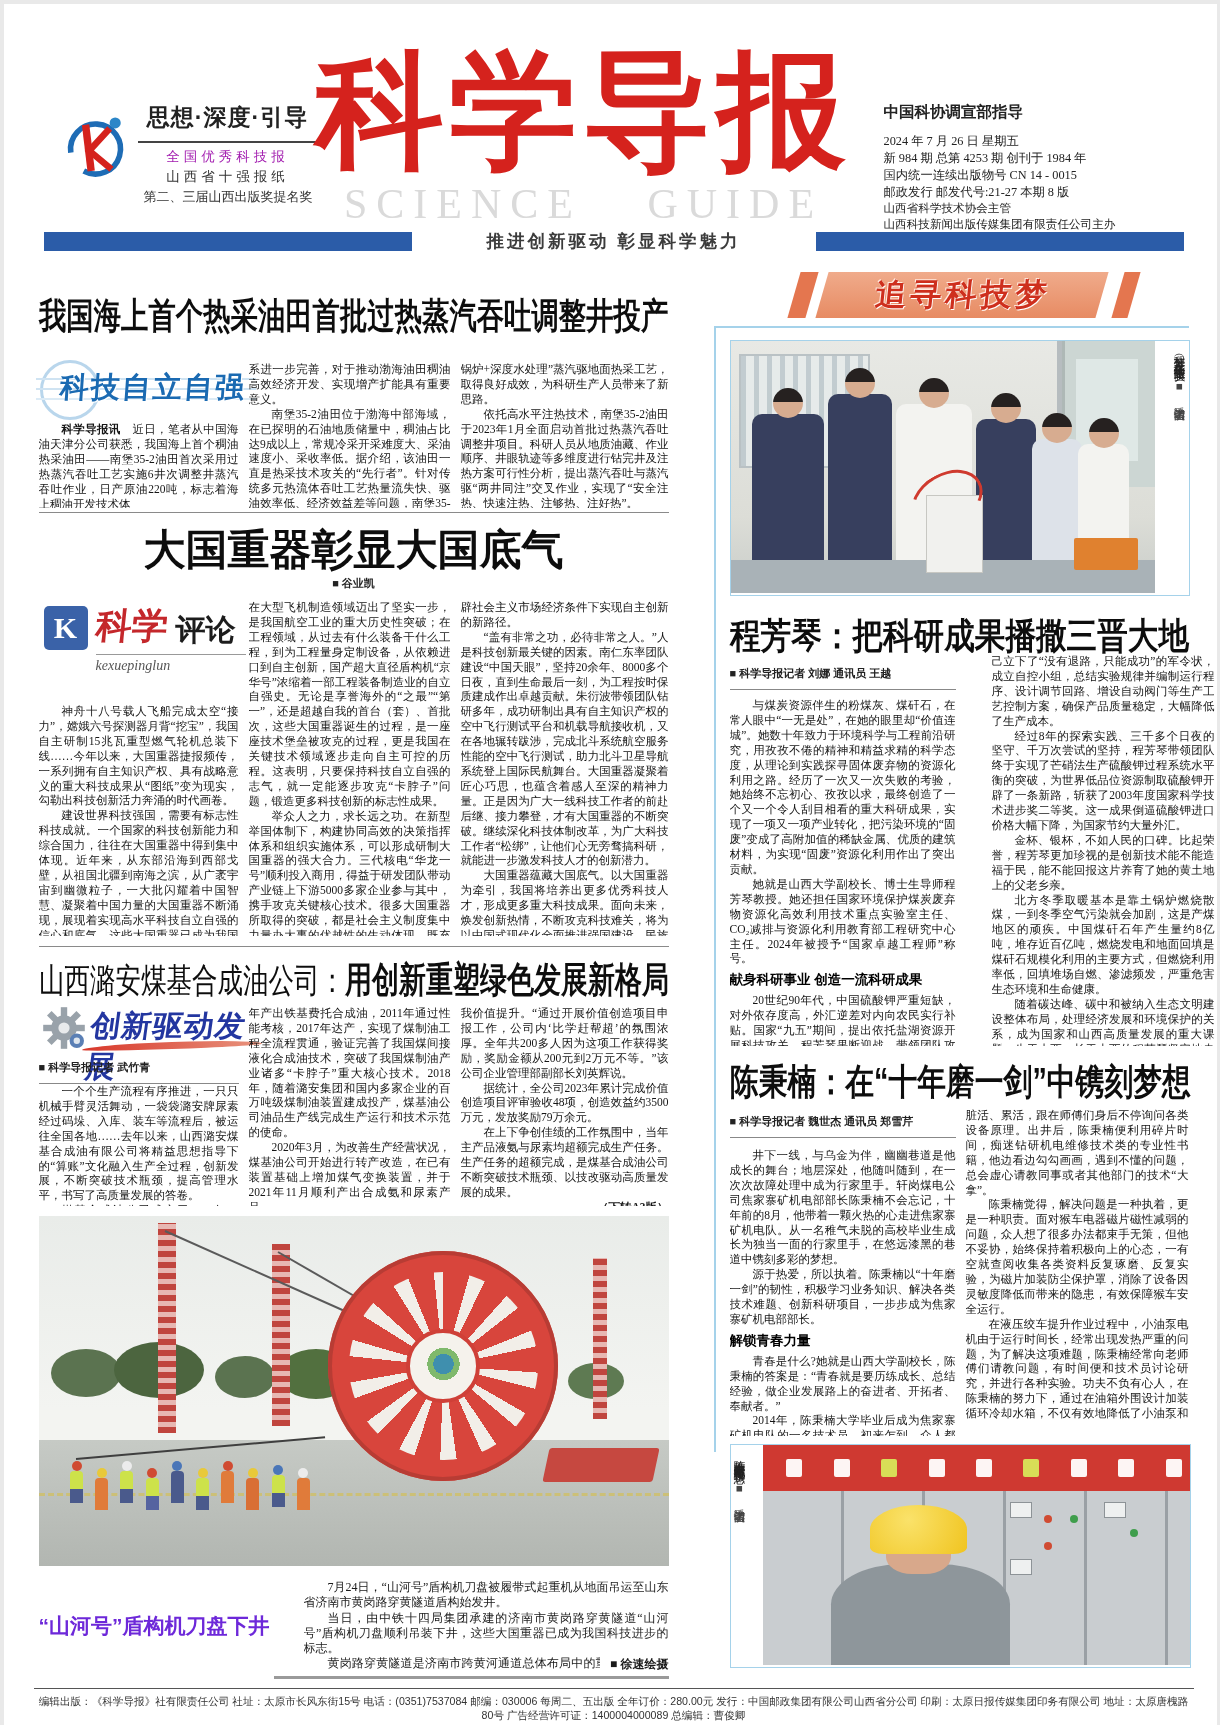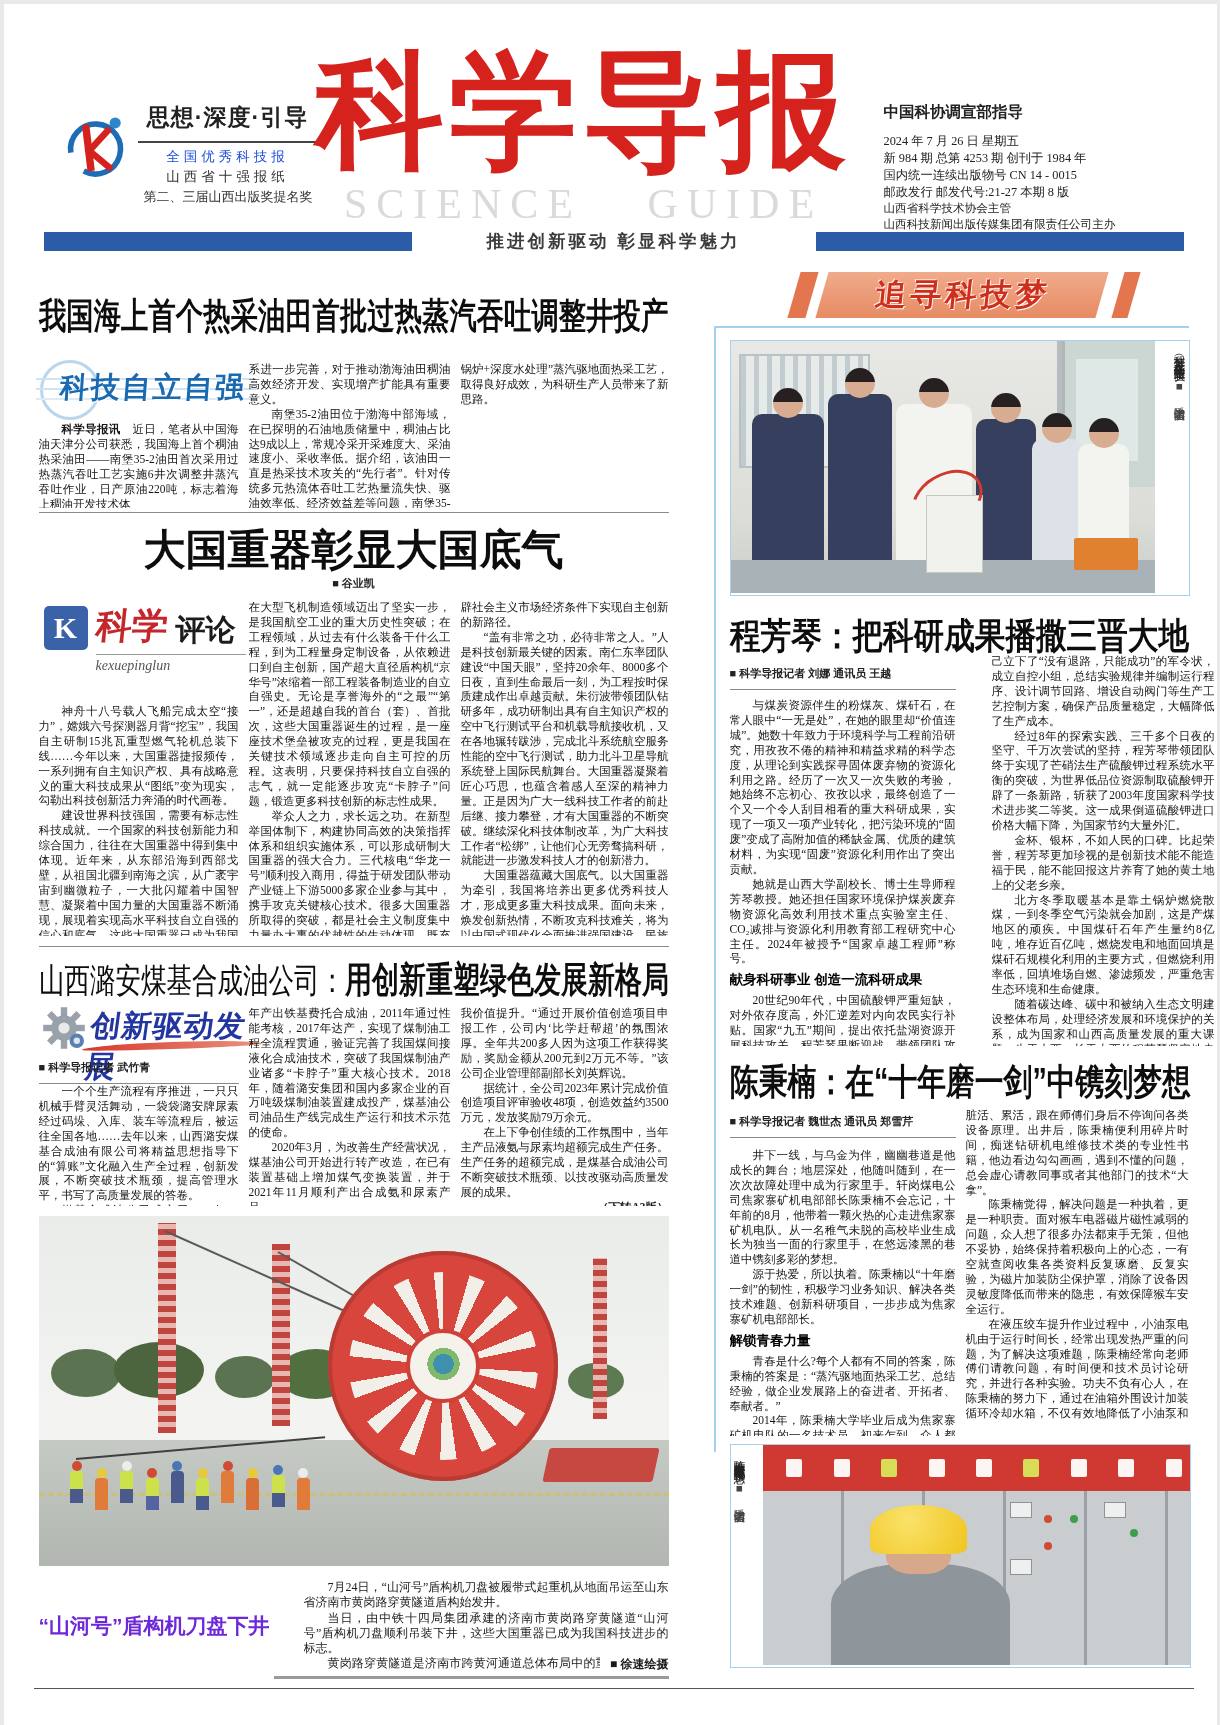--- a/index.html
+++ b/index.html
@@ -5,21 +5,21 @@
   html,body{margin:0;padding:0;background:#e9e9e9;}
   .page{position:relative;width:1213px;height:1725px;background:#ffffff;margin:4px auto;
         font-family:"Liberation Sans",sans-serif;color:#1a1a1a;overflow:hidden;}
   .abs{position:absolute;}
 
   
   .logo-badge{left:52px;top:92px;width:250px;height:118px;}
   .logo-svg{position:absolute;left:0;top:14px;width:74px;height:74px;}
   .mh-slogan{position:absolute;left:82px;top:6px;width:180px;font-size:23px;font-weight:700;
              letter-spacing:1px;color:#222;border-bottom:2px solid #444;padding-bottom:8px;text-align:center;}
-  .mh-l1{position:absolute;left:82px;top:52px;width:180px;text-align:center;font-size:13.5px;letter-spacing:4px;color:#1d4ed8;}
+  .mh-l1{position:absolute;left:82px;top:52px;width:180px;text-align:center;font-size:13.5px;letter-spacing:4px;color:#a21caf;}
   .mh-l2{position:absolute;left:82px;top:72px;width:180px;text-align:center;font-size:13.5px;letter-spacing:4px;color:#333;}
   .mh-l3{position:absolute;left:70px;top:92px;width:205px;text-align:center;font-size:13px;color:#333;}
   .np-title-en{left:320px;top:176px;width:520px;text-align:center;font-family:"Liberation Serif",serif;
                font-size:42px;color:#dadada;letter-spacing:9px;word-spacing:46px;z-index:1;}
   .np-title{left:295px;top:38px;width:570px;text-align:center;font-size:128px;line-height:1.1;font-weight:900;
             color:#d5221d;letter-spacing:6px;z-index:2;font-family:"Liberation Serif",serif;}
   .pub-info{left:880px;top:98px;width:306px;font-family:"Liberation Serif",serif;color:#222;}
   .pub-info .g{font-size:15.5px;font-weight:700;margin-bottom:10px;font-family:"Liberation Sans",sans-serif;}
   .pub-info .l{font-size:12.3px;line-height:17px;}
   .pub-info .s{font-size:11.6px;line-height:16px;}
@@ -193,20 +193,21 @@
 
   <div class="abs col" style="left:35px;top:418px;width:200px;height:86px;">
       <p><b>科学导报讯　</b>近日，笔者从中国海油天津分公司获悉，我国海上首个稠油热采油田——南堡35-2油田首次采用过热蒸汽吞吐工艺实施6井次调整井蒸汽吞吐作业，日产原油220吨，标志着海上稠油开发技术体</p>
     </div>
   <div class="abs col" style="left:245px;top:358px;width:202px;height:146px;">
       <p class="flush">系进一步完善，对于推动渤海油田稠油高效经济开发、实现增产扩能具有重要意义。</p>
       <p>南堡35-2油田位于渤海中部海域，在已探明的石油地质储量中，稠油占比达9成以上，常规冷采开采难度大、采油速度小、采收率低。据介绍，该油田一直是热采技术攻关的“先行者”。针对传统多元热流体吞吐工艺热量流失快、驱油效率低、经济效益差等问题，南堡35-2油田创新提出并应用“小型化分段式直接过热蒸汽</p>
     </div>
   <div class="abs col" style="left:457px;top:358px;width:208px;height:146px;">
       <p class="flush">锅炉+深度水处理”蒸汽驱地面热采工艺，取得良好成效，为科研生产人员带来了新思路。</p>
+      <p>依托高水平注热技术，南堡35-2油田于2023年1月全面启动首批过热蒸汽吞吐调整井项目。科研人员从地质油藏、作业顺序、井眼轨迹等多维度进行钻完井及注热方案可行性分析，提出蒸汽吞吐与蒸汽驱“两井同注”交叉作业，实现了“安全注热、快速注热、注够热、注好热”。</p>
     </div>
 
   <div class="abs hrule" style="left:35px;top:508px;width:630px;"></div>
 
   <div class="abs headline" style="left:35px;top:518px;width:630px;font-size:42px;text-align:center;">大国重器彰显大国底气</div>
   <div class="abs byline" style="left:35px;top:572px;width:630px;text-align:center;">■ 谷业凯</div>
 
   <div class="abs badge-kx">
     <span class="kbox">K</span>
     <span class="red">科学</span>
@@ -361,21 +362,21 @@
     </div>
 
   <div class="abs headline" style="left:726px;top:1054px;width:460px;font-size:36px;">
     <span class="hl-inner" style="transform:scaleX(0.80);">陈秉楠：在“十年磨一剑”中镌刻梦想</span>
   </div>
   <div class="abs byline rule" style="left:726px;top:1110px;width:226px;">■ 科学导报记者 魏世杰 通讯员 郑雪芹</div>
   <div class="abs col" style="left:726px;top:1144px;width:226px;height:288px;">
       <p>井下一线，与乌金为伴，幽幽巷道是他成长的舞台；地层深处，他随叫随到，在一次次故障处理中成为行家里手。轩岗煤电公司焦家寨矿机电部部长陈秉楠不会忘记，十年前的8月，他带着一颗火热的心走进焦家寨矿机电队。从一名稚气未脱的高校毕业生成长为独当一面的行家里手，在悠远漆黑的巷道中镌刻多彩的梦想。</p>
       <p>源于热爱，所以执着。陈秉楠以“十年磨一剑”的韧性，积极学习业务知识、解决各类技术难题、创新科研项目，一步步成为焦家寨矿机电部部长。</p>
       <p class="subhead">解锁青春力量</p>
-      <p>青春是什么?每个人都有不同的答案，陈秉楠的答案是：“蒸汽驱地面热采工艺、总结经验，做企业发展路上的奋进者、开拓者、奉献者。”</p>
+      <p>青春是什么?她就是山西大学副校长，陈秉楠的答案是：“青春就是要历练成长、总结经验，做企业发展路上的奋进者、开拓者、奉献者。”</p>
       <p>2014年，陈秉楠大学毕业后成为焦家寨矿机电队的一名技术员，初来乍到，众人都觉得这个男孩是被家里娇生惯养的独生子，吃不了苦。对于众人的看法，陈秉楠只是笑而不语。每次下井，他总是抢着干</p>
     </div>
   <div class="abs col" style="left:962px;top:1104px;width:223px;height:312px;">
       <p class="flush">脏活、累活，跟在师傅们身后不停询问各类设备原理。出井后，陈秉楠便利用碎片时间，痴迷钻研机电维修技术类的专业性书籍，他边看边勾勾画画，遇到不懂的问题，总会虚心请教同事或者其他部门的技术“大拿”。</p>
       <p>陈秉楠觉得，解决问题是一种执着，更是一种职责。面对猴车电器磁片磁性减弱的问题，众人想了很多办法都束手无策，但他不妥协，始终保持着积极向上的心态，一有空就查阅收集各类资料反复琢磨、反复实验，为磁片加装防尘保护罩，消除了设备因灵敏度降低而带来的隐患，有效保障猴车安全运行。</p>
       <p>在液压绞车提升作业过程中，小油泵电机由于运行时间长，经常出现发热严重的问题，为了解决这项难题，陈秉楠经常向老师傅们请教问题，有时间便和技术员讨论研究，并进行各种实验。功夫不负有心人，在陈秉楠的努力下，通过在油箱外围设计加装循环冷却水箱，不仅有效地降低了小油泵和发电机的温度，还大大减少了油泵电机事故的发生。</p>
     </div>
 
   <div class="abs photo-frame" style="left:726px;top:1440px;width:459px;height:222px;">
     <div class="vcap" style="position:absolute;left:2px;top:6px;height:210px;">
@@ -404,14 +405,15 @@
       <div class="cab-gauge" style="left:58%;top:52%;"></div>
       <div class="worker2">
         <div class="bod"></div>
         <div class="face"></div>
         <div class="helm"></div>
       </div>
     </div>
   </div>
 
   <div class="abs footer-rule"></div>
+  <div class="abs footer">编辑出版：《科学导报》社有限责任公司  社址：太原市长风东街15号  电话：(0351)7537084  邮编：030006  每周二、五出版  全年订价：280.00元  发行：中国邮政集团有限公司山西省分公司  印刷：太原日报传媒集团印务有限公司  地址：太原唐槐路80号  广告经营许可证：1400004000089  总编辑：曹俊卿</div>
 
 </div>
 
 </body></html>

